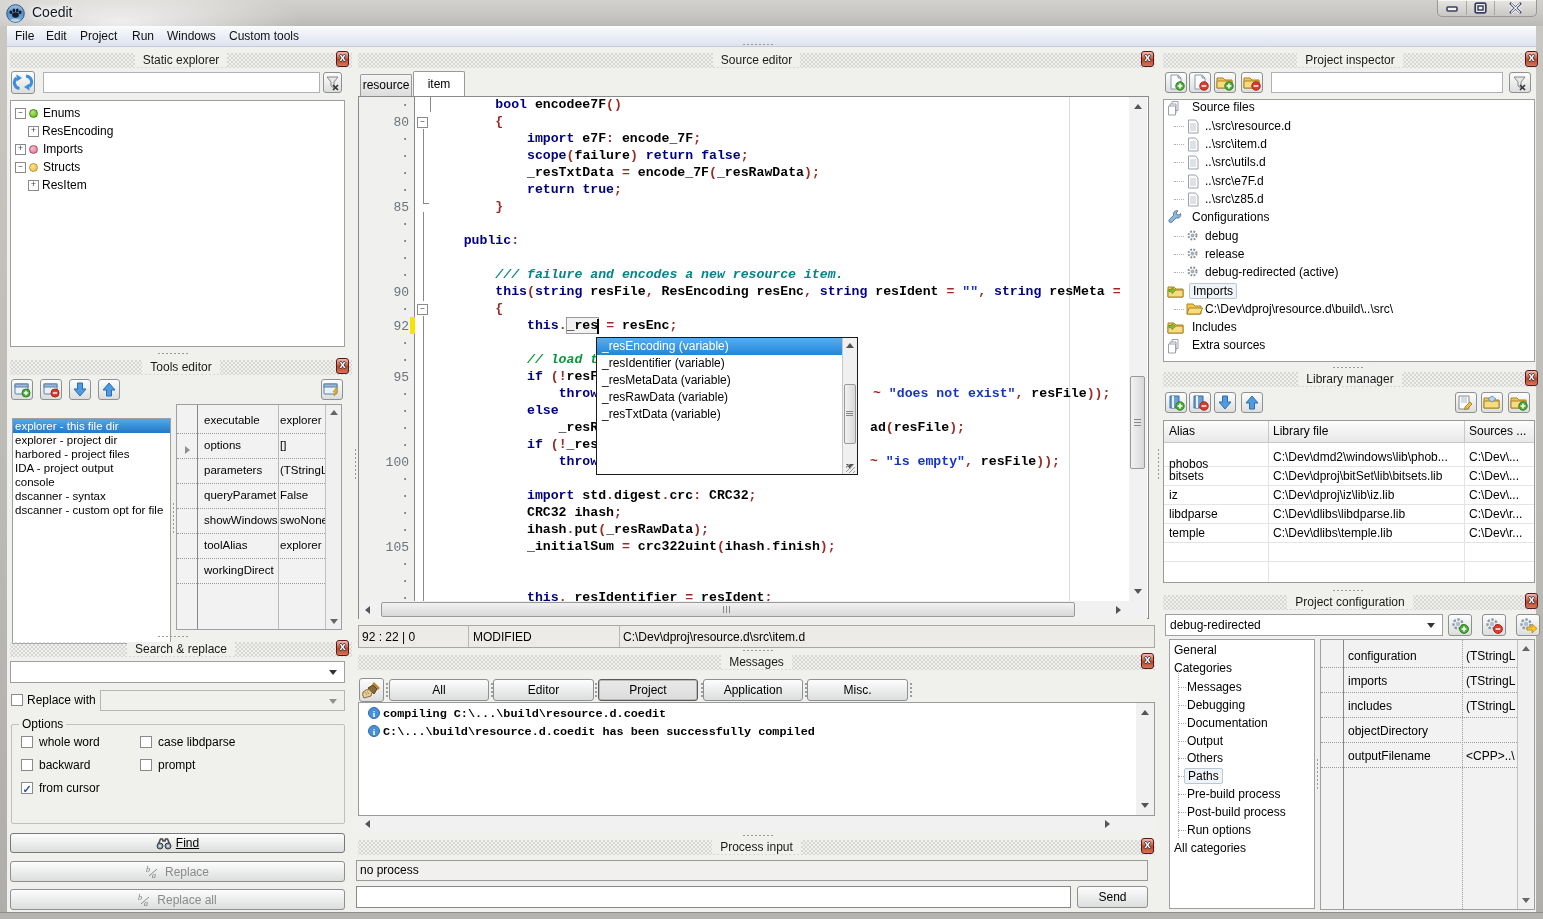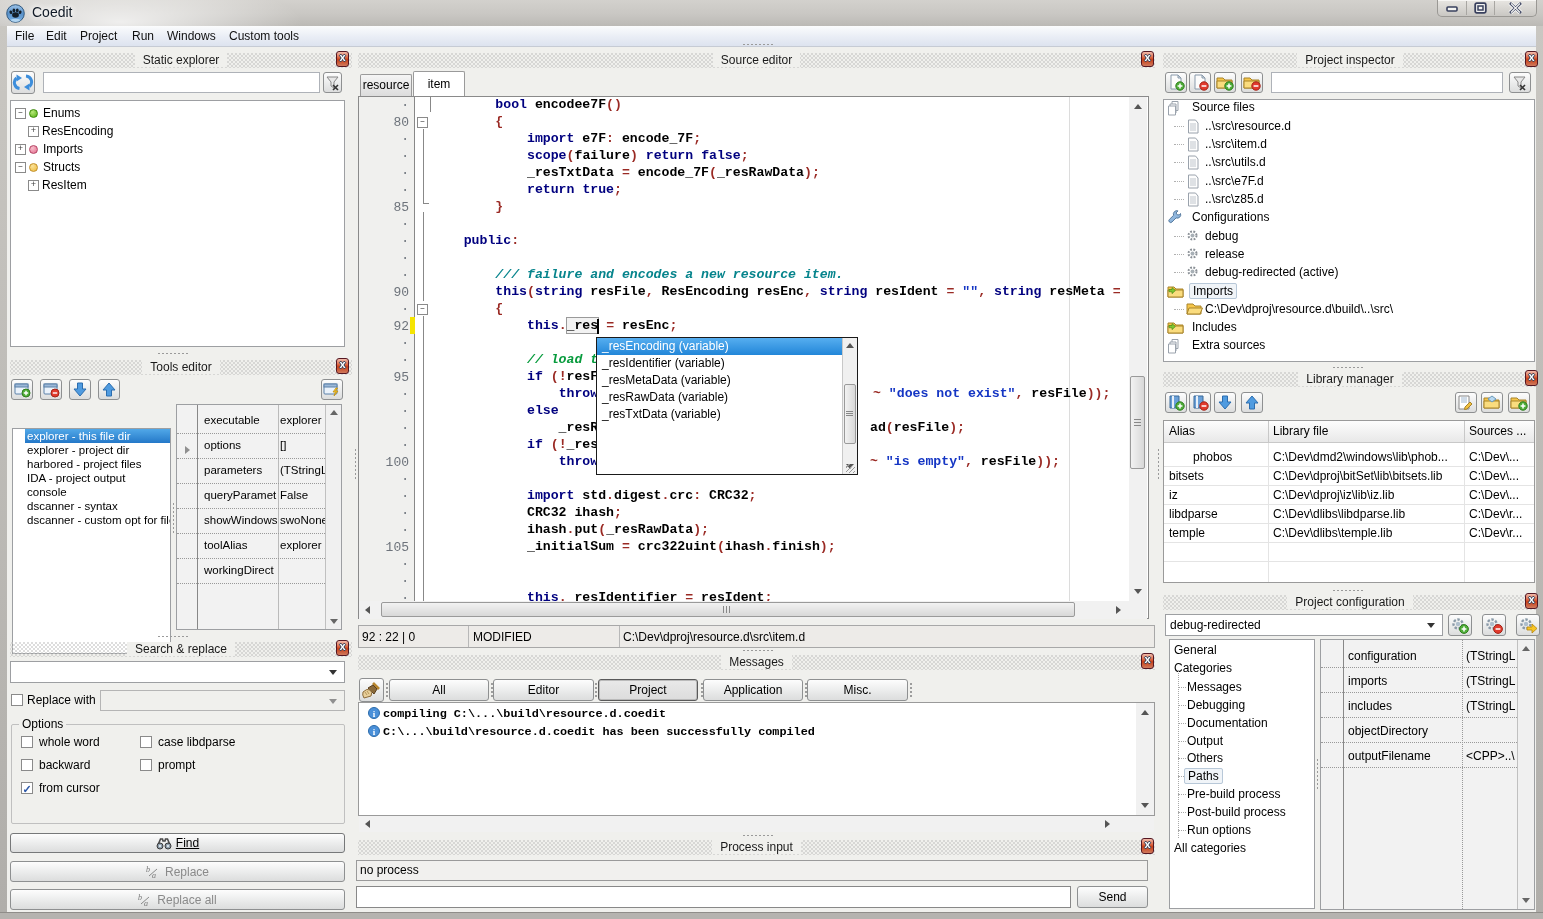--- a/index.html
+++ b/index.html
@@ -163,21 +163,21 @@
       <path d="M10 3 L16 10 h-3.5 V16 h-5 V10 H4 Z" fill="#4f9be0" stroke="#2b6daf"></path>
     </svg>
 </div>
 <div class="abs btn tbtn" style="left:321px;top:379px;">
  <svg width="20" height="19" viewBox="0 0 20 19">
       <rect x="2" y="4" width="13" height="10" rx="1" fill="#eaf2fb" stroke="#5b80a8"></rect>
       <rect x="2" y="4" width="13" height="3" fill="#9db9d8" stroke="#5b80a8"></rect>
       <path d="M14 8 l-3 4 h2.4 l-1.4 4 4 -5 h-2.4 l2 -3 Z" fill="#f7c526" stroke="#c08f12" stroke-width="0.8"></path>
     </svg>
 </div>
-<div class="abs white" style="left:12px;top:428px;width:159px;height:226px;font-size:11.5px;padding-left:12px;">
+<div class="abs white" style="left:12px;top:418px;width:159px;height:226px;font-size:11.5px;">
  <div style="background:linear-gradient(#51a8e8,#2478c8);color:#fff;padding:1px 2px;white-space:nowrap;overflow:hidden;">explorer - this file dir</div>
  <div style="padding:1px 2px;white-space:nowrap;">explorer - project dir</div>
  <div style="padding:1px 2px;white-space:nowrap;">harbored - project files</div>
  <div style="padding:1px 2px;white-space:nowrap;">IDA - project output</div>
  <div style="padding:1px 2px;white-space:nowrap;">console</div>
  <div style="padding:1px 2px;white-space:nowrap;">dscanner - syntax</div>
  <div style="padding:1px 2px;white-space:nowrap;overflow:hidden;">dscanner - custom opt for file</div>
 </div>
 <div class="abs" style="left:176px;top:404px;width:166px;height:226px;background:#f2f2f2;border:1px solid #9d9fa2;font-size:11.5px;overflow:hidden;">
  <div class="abs" style="left:20px;top:0;bottom:0;width:1px;background:#888;"></div>
@@ -613,21 +613,21 @@
   <div class="abs" style="left:300px;top:0;bottom:0;width:1px;background:#c8c8c8;"></div>
  </div>
  <div class="abs" style="left:104px;top:22px;bottom:0;width:1px;background:#e4e4e4;"></div>
  <div class="abs" style="left:300px;top:22px;bottom:0;width:1px;background:#e4e4e4;"></div>
  <div class="abs" style="left:0;top:45px;width:100%;height:1px;background:#e4e4e4;"></div>
  <div class="abs" style="left:0;top:64px;width:100%;height:1px;background:#e4e4e4;"></div>
  <div class="abs" style="left:0;top:83px;width:100%;height:1px;background:#e4e4e4;"></div>
  <div class="abs" style="left:0;top:102px;width:100%;height:1px;background:#e4e4e4;"></div>
  <div class="abs" style="left:0;top:121px;width:100%;height:1px;background:#e4e4e4;"></div>
  <div class="abs" style="left:0;top:140px;width:100%;height:1px;background:#e4e4e4;"></div>
- <div class="abs" style="left:5px;top:29px;margin-left:24px;">phobos</div>
+ <div class="abs" style="left:5px;top:36px;">phobos</div>
     <div class="abs" style="left:109px;top:29px;">C:\Dev\dmd2\windows\lib\phob...</div>
     <div class="abs" style="left:305px;top:29px;">C:\Dev\...</div>
  <div class="abs" style="left:5px;top:48px;">bitsets</div>
     <div class="abs" style="left:109px;top:48px;">C:\Dev\dproj\bitSet\lib\bitsets.lib</div>
     <div class="abs" style="left:305px;top:48px;">C:\Dev\...</div>
  <div class="abs" style="left:5px;top:67px;">iz</div>
     <div class="abs" style="left:109px;top:67px;">C:\Dev\dproj\iz\lib\iz.lib</div>
     <div class="abs" style="left:305px;top:67px;">C:\Dev\...</div>
  <div class="abs" style="left:5px;top:86px;">libdparse</div>
     <div class="abs" style="left:109px;top:86px;">C:\Dev\dlibs\libdparse.lib</div>

